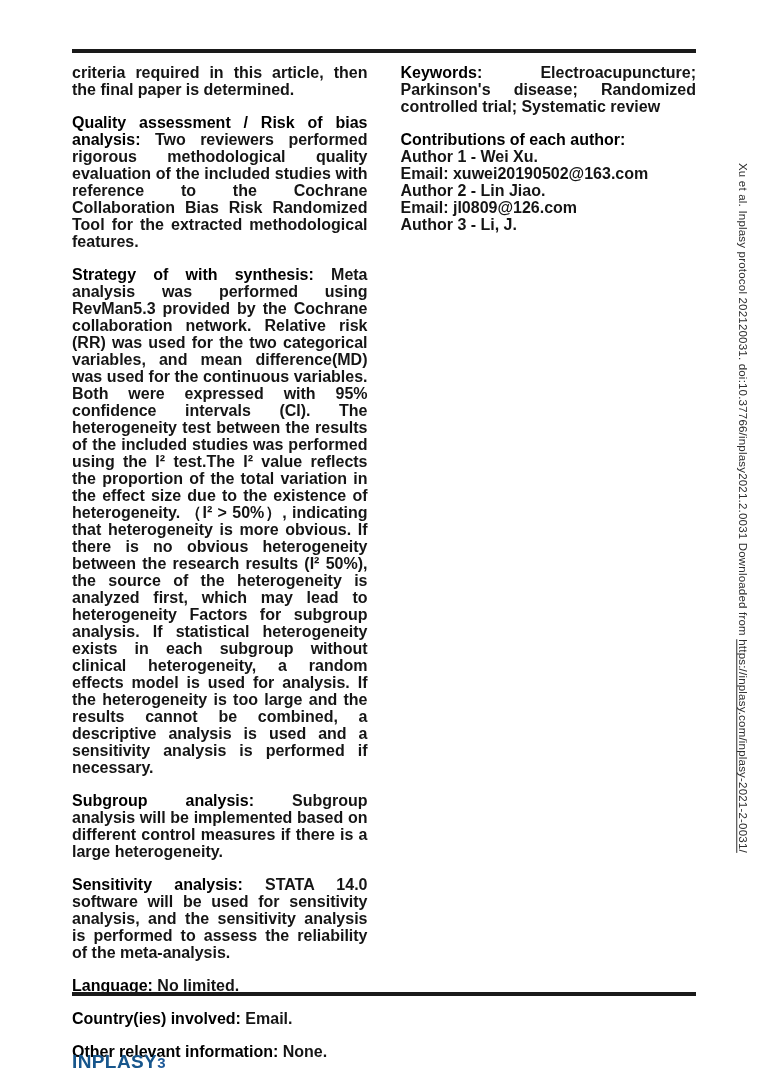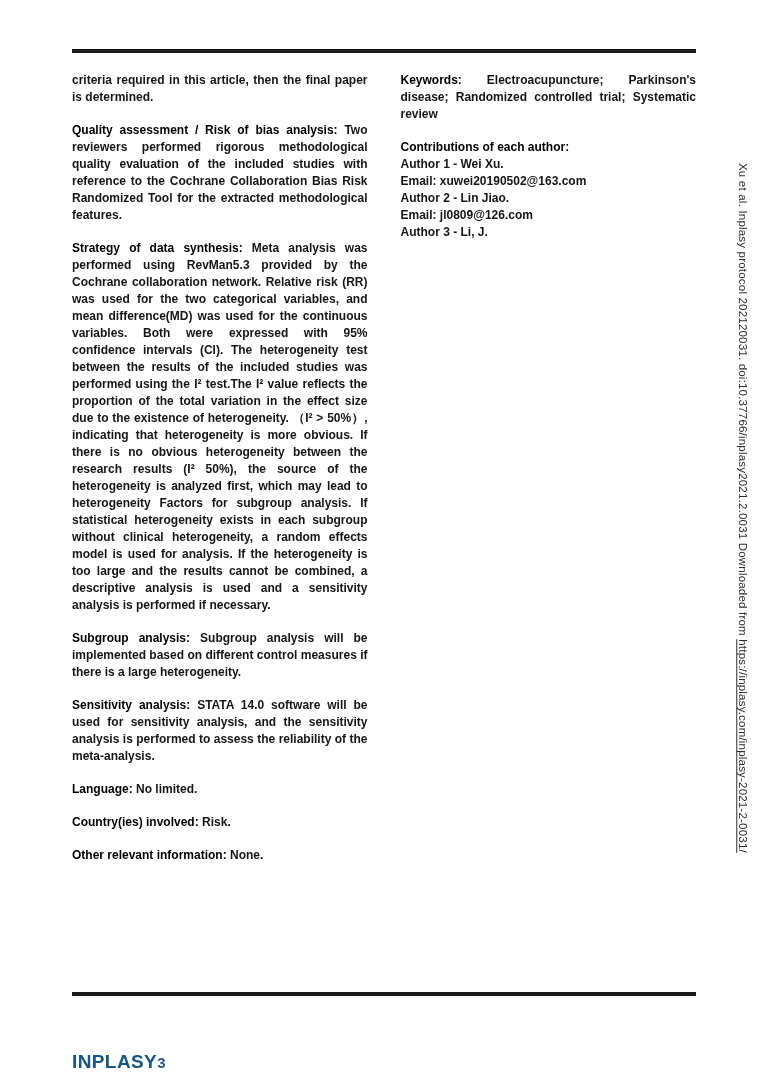--- a/index.html
+++ b/index.html
@@ -26,22 +26,22 @@
     position: absolute;
     left: 72px;
     top: 64px;
     width: 624px;
     display: flex;
     gap: 33px;
   }
   .col { width: 296px; }
 
   .block {
-    margin: 8px 0 16px 0;
-    font-size: 12px;
+    margin: 0 0 16px 0;
+    font-size: 16px;
     line-height: 17px;
     font-weight: bold;
     color: #151515;
     text-align: justify;
   }
   .label { color: #000000; }
   .plainlines { text-align: left; }
   .plainlines .line { text-align: left; }
 
   .sidebar {
@@ -97,42 +97,42 @@
       <p class="block">
         <span>criteria required in this article, then the final paper is determined.</span>
       </p>
 
       <p class="block">
         <span class="label">Quality assessment / Risk of bias analysis:</span>
         <span>Two reviewers performed rigorous methodological quality evaluation of the included studies with reference to the Cochrane Collaboration Bias Risk Randomized Tool for the extracted methodological features.</span>
       </p>
 
       <p class="block">
-        <span class="label">Strategy of data synthesis:</span>
+        <span class="label">Strategy of with synthesis:</span>
         <span>Meta analysis was performed using RevMan5.3 provided by the Cochrane collaboration network. Relative risk (RR) was used for the two categorical variables, and mean difference(MD) was used for the continuous variables. Both were expressed with 95% confidence intervals (CI). The heterogeneity test between the results of the included studies was performed using the I² test.The I² value reflects the proportion of the total variation in the effect size due to the existence of heterogeneity. （I² &gt; 50%）, indicating that heterogeneity is more obvious. If there is no obvious heterogeneity between the research results (I² 50%), the source of the heterogeneity is analyzed first, which may lead to heterogeneity Factors for subgroup analysis. If statistical heterogeneity exists in each subgroup without clinical heterogeneity, a random effects model is used for analysis. If the heterogeneity is too large and the results cannot be combined, a descriptive analysis is used and a sensitivity analysis is performed if necessary.</span>
       </p>
 
       <p class="block">
         <span class="label">Subgroup analysis:</span>
         <span>Subgroup analysis will be implemented based on different control measures if there is a large heterogeneity.</span>
       </p>
 
       <p class="block">
         <span class="label">Sensitivity analysis:</span>
         <span>STATA 14.0 software will be used for sensitivity analysis, and the sensitivity analysis is performed to assess the reliability of the meta-analysis.</span>
       </p>
 
       <p class="block">
         <span class="label">Language:</span>
         <span>No limited.</span>
       </p>
 
       <p class="block">
         <span class="label">Country(ies) involved:</span>
-        <span>Risk.</span>
+        <span>Email.</span>
       </p>
 
       <p class="block">
         <span class="label">Other relevant information:</span>
         <span>None.</span>
       </p>
     </div>
 
     <div class="col">
       <p class="block">

